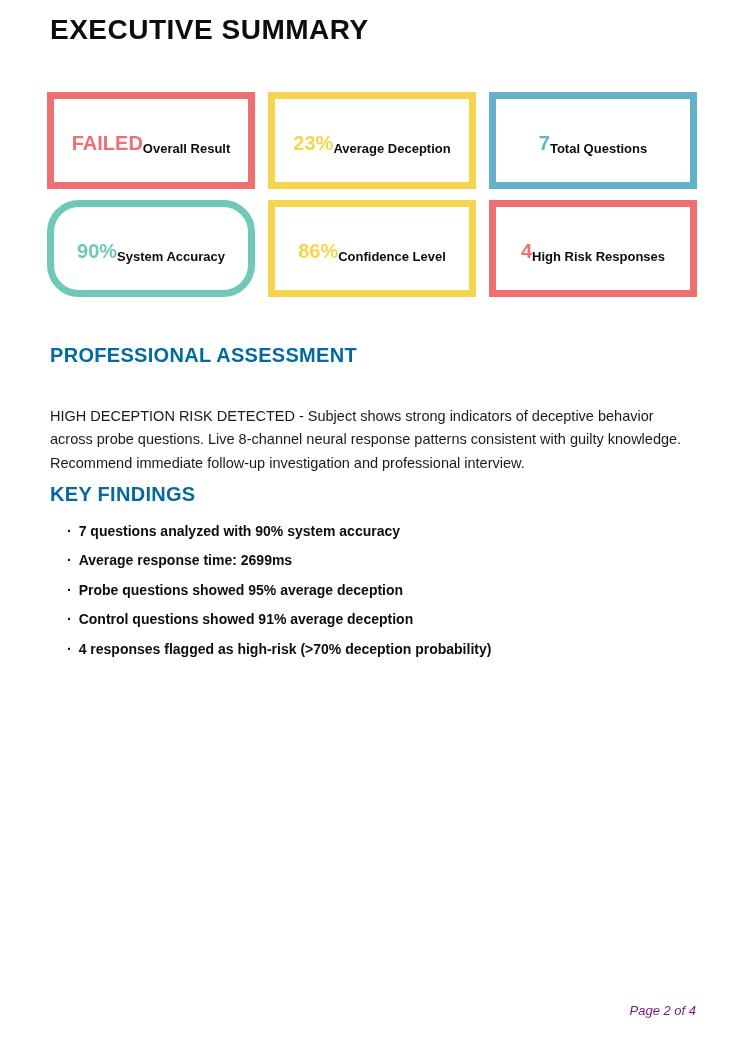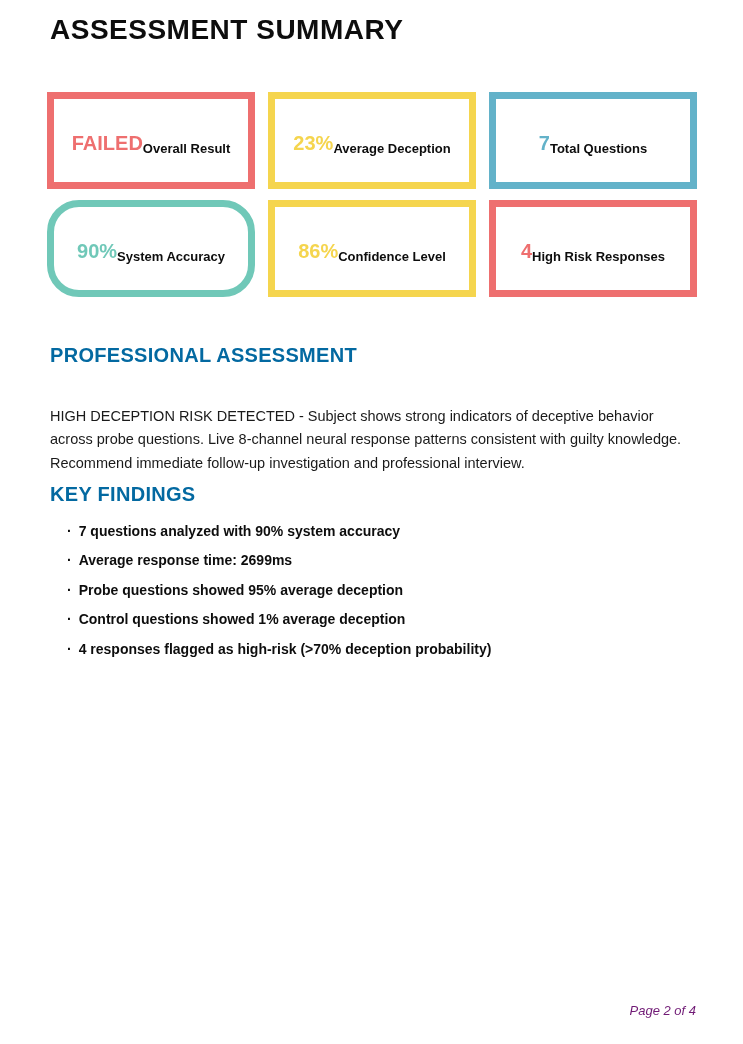--- a/index.html
+++ b/index.html
@@ -107,21 +107,21 @@
     font-size: 13px;
     color: #701a75;
     font-style: italic;
   }
 </style>
 </head>
 <body>
 
 <div class="page">
 
-  <h1 class="doc-title">ASSESSMENT SUMMARY</h1>
+  <h1 class="doc-title">EXECUTIVE SUMMARY</h1>
 
   <div class="cards-grid">
 
     <div class="stat-card" style="border-color: rgb(238, 111, 111);">
       <div class="card-value" style="color: rgb(238, 111, 111);">FAILED</div>
       <div class="card-label">Overall Result</div>
     </div>
 
     <div class="stat-card" style="border-color: rgb(245, 213, 78);">
       <div class="card-value" style="color: rgb(245, 213, 78);">23%</div>
@@ -164,21 +164,21 @@
     <div class="finding-item">
       <span class="bullet-glyph">·</span>
       <span>Average response time: 2699ms</span>
     </div>
     <div class="finding-item">
       <span class="bullet-glyph">·</span>
       <span>Probe questions showed 95% average deception</span>
     </div>
     <div class="finding-item">
       <span class="bullet-glyph">·</span>
-      <span>Control questions showed 1% average deception</span>
+      <span>Control questions showed 91% average deception</span>
     </div>
     <div class="finding-item">
       <span class="bullet-glyph">·</span>
       <span>4 responses flagged as high-risk (&gt;70% deception probability)</span>
     </div>
   </div>
 
   <div class="page-footer">Page 2 of 4</div>
 
 </div>

